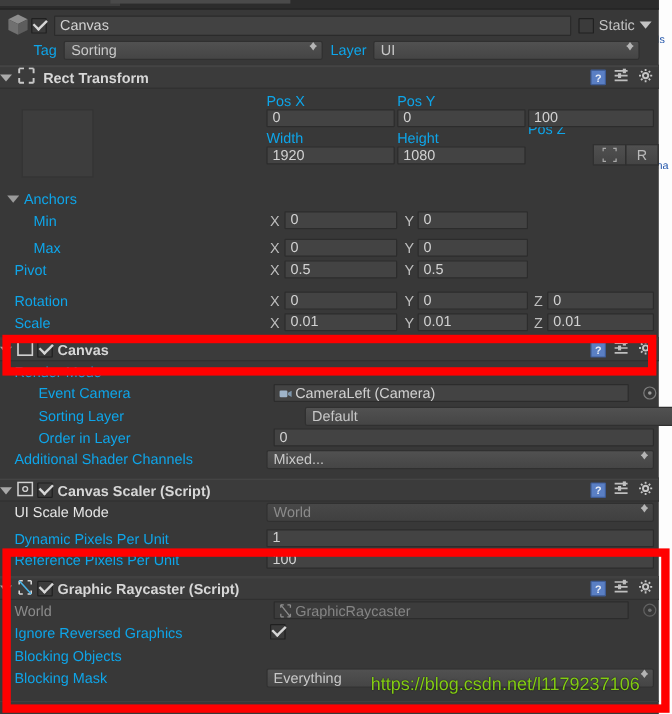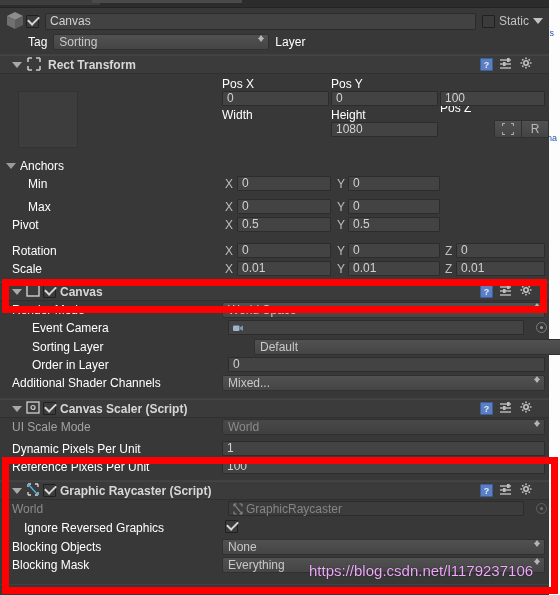--- a/index.html
+++ b/index.html
@@ -39,34 +39,34 @@
         transform:rotate(-45deg); }
   .namefield { flex:1; height:17px; margin:0 6px; background:#424242;
         border:1px solid #2b2b2b; border-radius:1px; color:#d2d2d2;
         font-size:12px; line-height:15px; padding:0 4px; }
   .static-wrap { display:flex; align-items:center; gap:4px; flex:0 0 auto; padding-right:2px; }
   .static-lbl { font-size:12px; color:#c2c2c2; }
   .caret-dn { width:0;height:0;border-left:5px solid transparent;border-right:5px solid transparent;border-top:6px solid #c2c2c2; }
 
   
   .taglayer { display:flex; align-items:center; height:18px; padding:0 6px; gap:6px; margin-top:1px; }
-  .lbl { font-size:12px; color:#ffffff; white-space:nowrap; }
+  .lbl { font-size:12px; color:#0ea5e9; white-space:nowrap; }
   .dd { position:relative; height:16px; background:#4a4a4a;
         border:1px solid #303030; border-radius:2px; color:#c8c8c8;
         font-size:12px; line-height:14px; padding:0 14px 0 5px;
         background-image:linear-gradient(#515151,#454545); }
   .dd::after { content:""; position:absolute; right:4px; top:3px; width:0;height:0;
         border-left:3px solid transparent;border-right:3px solid transparent;border-top:4px solid #b5b5b5; }
   .dd::before { content:""; position:absolute; right:4px; top:-0px; width:0;height:0;
         border-left:3px solid transparent;border-right:3px solid transparent;border-bottom:4px solid #b5b5b5; }
 
   .sep { height:1px; background:#2e2e2e; border-bottom:1px solid #414141; }
 
   
-  .comp-hdr { display:flex; align-items:center; height:19px; padding:0 12px;
+  .comp-hdr { display:flex; align-items:center; height:19px; padding:0 0;
               background:#3b3b3b; border-top:1px solid #444; border-bottom:1px solid #303030; }
   .foldout { width:0;height:0;border-left:5px solid transparent;border-right:5px solid transparent;
              border-top:6px solid #a9a9a9; margin-right:4px; flex:0 0 10px; }
   .comp-title { font-weight:bold; font-size:12px; color:#d7d7d7; }
   .comp-icons { margin-left:auto; display:flex; align-items:center; gap:7px; padding-right:4px; }
   .ic-help { width:13px;height:13px;background:#5a7fc4;border:1px solid #3f5d97;border-radius:1px;
              color:#e6ecf7;font-size:9px;text-align:center;line-height:12px;font-weight:bold; }
   .field { height:15px; background:#434343; border:1px solid #2c2c2c; border-radius:1px;
            color:#d2d2d2; font-size:12px; line-height:13px; padding:0 4px; }
 
@@ -81,21 +81,21 @@
 
   .axis { color:#bdbdbd; font-size:12px; width:10px; }
 
   .thumb { width:60px;height:57px;background:#3d3d3d;border:1px solid #333; }
 
   .anchor-btns { display:flex; height:18px; }
   .abtn { width:28px;height:18px;background:linear-gradient(#505050,#444);
           border:1px solid #303030;display:flex;align-items:center;justify-content:center;
           color:#b9b9b9;font-size:12px; }
 
-  .watermark { position:absolute; color:#f0abfc; font-size:15px;
+  .watermark { position:absolute; color:#84cc16; font-size:15px;
                font-family:"Liberation Sans",sans-serif; white-space:nowrap;
                z-index:6; text-shadow:0 0 1px #000; }
 
   .redbox { position:absolute; border:7px solid #ff0000; z-index:5; pointer-events:none; }
 </style>
 </head>
 <body>
 
 <div id="root">
 
@@ -125,20 +125,21 @@
         <div class="cb"></div>
         <span class="static-lbl">Static</span>
         <div class="caret-dn"></div>
       </div>
     </div>
 
     <div class="taglayer">
       <span class="lbl" style="margin-left:22px;">Tag</span>
       <div class="dd" style="width:216px;">Sorting</div>
       <span class="lbl">Layer</span>
+      <div class="dd" style="width:222px;">UI</div>
     </div>
 
     <div class="sep" style="margin-top:3px;"></div>
 
     <div class="comp-hdr">
       <div class="foldout"></div>
       <span style="margin-right:6px;">
         <svg width="16" height="14" viewBox="0 0 16 14">
           <path d="M2,1 L6,1 M2,1 L2,5" stroke="#c9c9c9" stroke-width="1.6" fill="none"></path>
           <path d="M14,1 L10,1 M14,1 L14,5" stroke="#c9c9c9" stroke-width="1.6" fill="none"></path>
@@ -183,20 +184,21 @@
       <div style="position:absolute;left:331px;top:3px;" class="lbl">Pos Y</div>
       <div style="position:absolute;left:440px;top:3px;margin-top:24px;" class="lbl">Pos Z</div>
 
       <div class="field" style="position:absolute;left:222px;top:17px;width:107px;">0</div>
       <div class="field" style="position:absolute;left:331px;top:17px;width:107px;">0</div>
       <div class="field" style="position:absolute;left:440px;top:17px;width:105px;">100</div>
 
       <div style="position:absolute;left:222px;top:34px;" class="lbl">Width</div>
       <div style="position:absolute;left:331px;top:34px;" class="lbl">Height</div>
 
+      <div class="field" style="position:absolute;left:222px;top:48px;width:107px;">1920</div>
       <div class="field" style="position:absolute;left:331px;top:48px;width:107px;">1080</div>
 
       <div class="anchor-btns" style="position:absolute;left:494px;top:46px;">
         <div class="abtn">
           <svg width="12" height="12" viewBox="0 0 12 12">
             <path d="M0.5,3 L0.5,0.5 L3,0.5" stroke="#a9a9a9" stroke-width="1.2" fill="none"></path>
             <path d="M9,0.5 L11.5,0.5 L11.5,3" stroke="#a9a9a9" stroke-width="1.2" fill="none"></path>
             <path d="M11.5,9 L11.5,11.5 L9,11.5" stroke="#a9a9a9" stroke-width="1.2" fill="none"></path>
             <path d="M3,11.5 L0.5,11.5 L0.5,9" stroke="#a9a9a9" stroke-width="1.2" fill="none"></path>
           </svg>
@@ -281,30 +283,30 @@
               <line x1="9.8" y1="2.2" x2="8.6" y2="3.4"></line>
                 <line x1="3.4" y1="8.6" x2="2.2" y2="9.8"></line>
             </g>
           </svg>
         </span>
       </div>
     </div>
 
     <div style="position:relative;height:73px;">
       <div class="lbl" style="position:absolute;left:12px;top:2px;">Render Mode</div>
-      <div class="dd" style="position:absolute;left:222px;top:1px;width:323px;">World Space</div>
 
       <div class="lbl" style="position:absolute;left:32px;top:20px;">Event Camera</div>
       <div class="objfield" style="position:absolute;left:228px;top:19px;width:296px;">
         <span class="obj-ico">
           <svg width="12" height="12" viewBox="0 0 12 12">
             <rect x="1" y="3.5" width="6.5" height="5.5" rx="1" fill="#9fb4c9"></rect>
             <polygon points="8,5.2 11,3.6 11,8.8 8,7.2" fill="#7f97ad"></polygon>
           </svg>
         </span>
+        <span>CameraLeft (Camera)</span>
       </div>
       <div class="objsel" style="position:absolute;left:532px;top:21px;"></div>
 
       <div class="lbl" style="position:absolute;left:32px;top:39px;">Sorting Layer</div>
       <div class="dd" style="position:absolute;left:228px;top:38px;width:317px;margin-left:26px;">Default</div>
 
       <div class="lbl" style="position:absolute;left:32px;top:57px;">Order in Layer</div>
       <div class="field" style="position:absolute;left:228px;top:56px;width:317px;">0</div>
     </div>
 
@@ -348,21 +350,21 @@
                 <line x1="8.6" y1="8.6" x2="9.8" y2="9.8"></line>
               <line x1="9.8" y1="2.2" x2="8.6" y2="3.4"></line>
                 <line x1="3.4" y1="8.6" x2="2.2" y2="9.8"></line>
             </g>
           </svg>
         </span>
       </div>
     </div>
 
     <div style="position:relative;height:60px;">
-      <div class="lbl" style="position:absolute;left:12px;top:2px;color:#a3a3a3;">UI Scale Mode</div>
+      <div class="lbl" style="position:absolute;left:12px;top:2px;color:#e5e5e5;">UI Scale Mode</div>
       <div class="dd" style="position:absolute;left:222px;top:1px;width:323px;color:#8b8b8b;background-image:linear-gradient(#484848,#404040);">World</div>
 
       <div class="lbl" style="position:absolute;left:12px;top:24px;">Dynamic Pixels Per Unit</div>
       <div class="field" style="position:absolute;left:222px;top:23px;width:323px;">1</div>
 
       <div class="lbl" style="position:absolute;left:12px;top:42px;">Reference Pixels Per Unit</div>
       <div class="field" style="position:absolute;left:222px;top:41px;width:323px;">100</div>
     </div>
 
     <div class="sep" style="margin-top:2px;"></div>
@@ -418,25 +420,24 @@
             <path d="M10,1 L7.5,1 M10,1 L10,3.5" stroke="#8d8d8d" stroke-width="1.1" fill="none"></path>
             <path d="M2,11 L4.5,11 M2,11 L2,8.5" stroke="#8d8d8d" stroke-width="1.1" fill="none"></path>
             <path d="M10,11 L7.5,11 M10,11 L10,8.5" stroke="#8d8d8d" stroke-width="1.1" fill="none"></path>
             <line x1="2" y1="1" x2="10" y2="11" stroke="#8d8d8d" stroke-width="1.1"></line>
           </svg>
         </span>
         <span>GraphicRaycaster</span>
       </div>
       <div class="objsel" style="position:absolute;left:532px;top:3px;opacity:.6;"></div>
 
-      <div class="lbl" style="position:absolute;left:24px;top:21px;">Ignore Reversed Graphics</div>
+      <div class="lbl" style="position:absolute;left:12px;top:21px;">Ignore Reversed Graphics</div>
       <div class="cb checked" style="position:absolute;left:225px;top:20px;"></div>
 
       <div class="lbl" style="position:absolute;left:12px;top:40px;">Blocking Objects</div>
-      <div class="dd" style="position:absolute;left:222px;top:39px;width:323px;">None</div>
 
       <div class="lbl" style="position:absolute;left:12px;top:58px;">Blocking Mask</div>
       <div class="dd" style="position:absolute;left:222px;top:57px;width:323px;">Everything</div>
     </div>
 
     <div class="sep" style="margin-top:6px;"></div>
 
     <div style="position:relative;height:40px;padding-top:11px;">
       
     </div>

